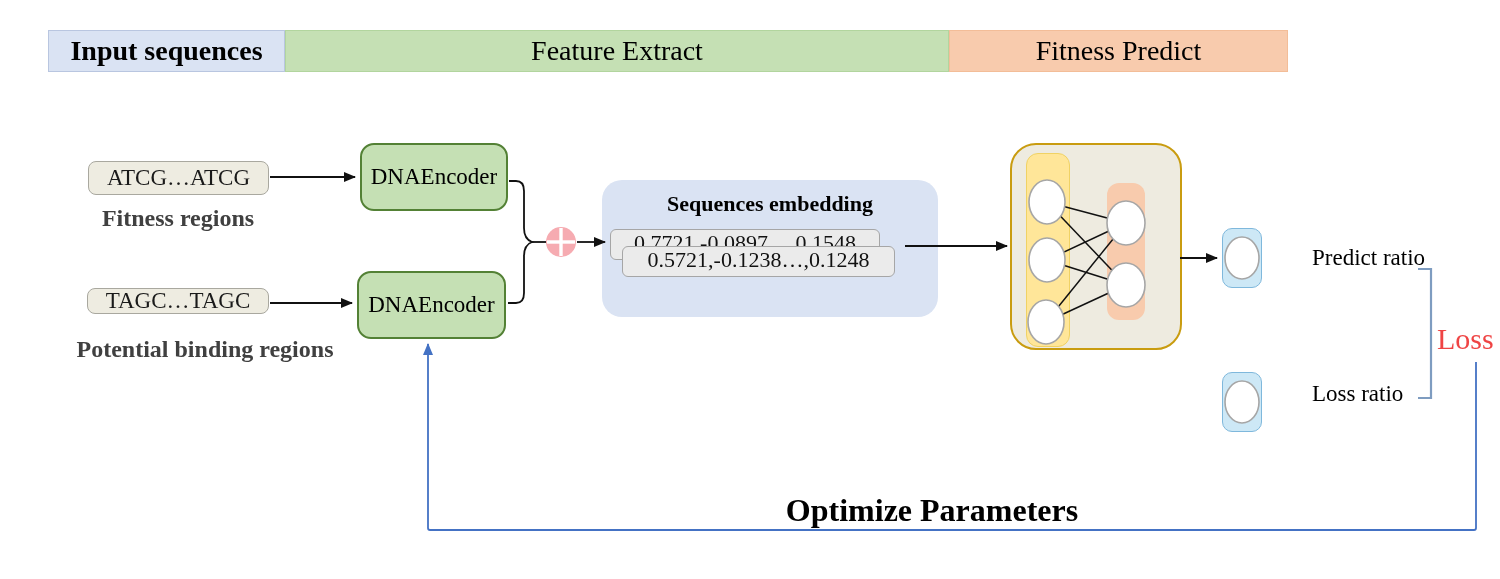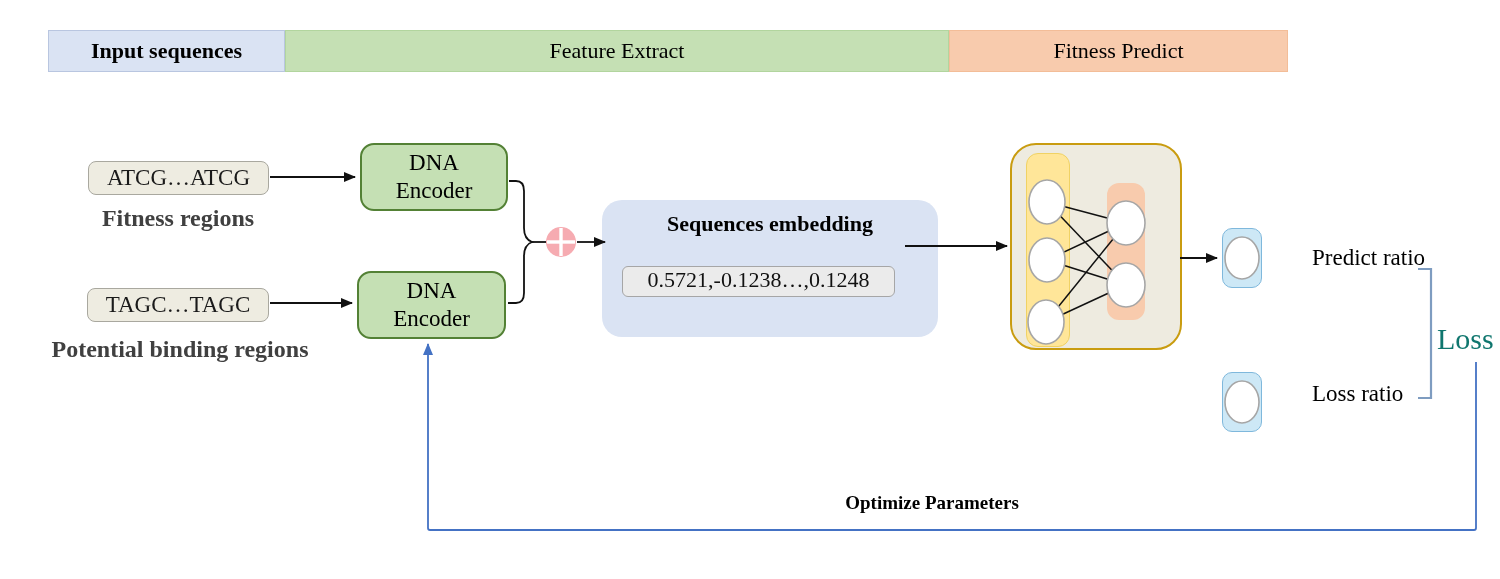--- a/index.html
+++ b/index.html
@@ -2,59 +2,59 @@
 <html><head>
 <meta charset="utf-8">
 <style>
   html,body{margin:0;padding:0;background:#fff;}
   .canvas{
     position:relative;width:1500px;height:579px;background:#ffffff;
     font-family:"Liberation Serif","DejaVu Serif",serif;overflow:hidden;
   }
   .abs{position:absolute;box-sizing:border-box;}
   
-  .hdr{display:flex;align-items:center;justify-content:center;font-size:22px;color:#000;}
+  .hdr{display:flex;align-items:center;justify-content:center;font-size:28px;color:#000;}
   .hdr-blue{left:48px;top:30px;width:237px;height:42px;background:#dae3f3;border:1px solid #b9c6e0;font-weight:bold;}
   .hdr-green{left:285px;top:30px;width:664px;height:42px;background:#c5e0b4;border:1px solid #b2d59e;}
   .hdr-orange{left:949px;top:30px;width:339px;height:42px;background:#f8cbad;border:1px solid #f3bd98;}
   
   .seq-box{background:#eeece1;border:1.5px solid #a9a89f;border-radius:8px;font-size:23px;color:#1a1a1a;
     display:flex;align-items:center;justify-content:center;white-space:nowrap;}
   .seq-target{left:88px;top:161px;width:181px;height:34px;}
-  .seq-binding{left:87px;top:288px;width:182px;height:34px;}
+  .seq-binding{left:87px;top:288px;width:182px;height:26px;}
   .region-label{font-weight:bold;color:#404040;font-size:24px;text-align:center;white-space:nowrap;}
   .lbl-target{left:78px;top:205px;width:200px;}
-  .lbl-binding{left:30px;top:336px;width:300px;}
+  .lbl-binding{left:55px;top:336px;width:300px;}
   
   .encoder{background:#c5e0b4;border:2px solid #538135;border-radius:14px;color:#000;
-    display:flex;flex-direction:column;align-items:center;justify-content:center;
+    display:flex;flex-direction:row;align-items:center;justify-content:center;
     font-size:23px;line-height:28px;}
   .enc-top{left:360px;top:143px;width:148px;height:68px;}
   .enc-bottom{left:357px;top:271px;width:149px;height:68px;}
   
-  .embed-panel{left:602px;top:180px;width:336px;height:137px;background:#dae3f3;border-radius:20px;margin-top:20px;}
+  .embed-panel{left:602px;top:180px;width:336px;height:137px;background:#dae3f3;border-radius:20px;}
   .embed-title{position:absolute;left:0;top:11px;width:100%;text-align:center;font-weight:bold;font-size:22px;color:#000;}
   .mat-row{position:absolute;background:#ebebeb;border:1.5px solid #a6a6a6;border-radius:6px;
     font-size:22px;line-height:26px;text-align:center;color:#111;white-space:nowrap;overflow:hidden;}
   .row-1{left:8px;top:49px;width:268px;height:29px;z-index:1;}
   .row-2{left:20px;top:66px;width:271px;height:29px;z-index:2;}
   .row-3{left:31px;top:83px;width:270px;height:31px;z-index:3;}
   
   .nn-panel{left:1010px;top:143px;width:172px;height:207px;background:#eeebe0;border:2.5px solid #c99c10;border-radius:26px;}
   .nn-col-in{left:1026px;top:153px;width:44px;height:194px;background:#ffe699;border:1px solid #f0d264;border-radius:12px;}
   .nn-col-out{left:1107px;top:183px;width:38px;height:137px;background:#f8cbad;border-radius:12px;}
   
   .ratio-box{background:#cde8f6;border:1.5px solid #7fb8dc;border-radius:10px;}
   .ratio-predict{left:1222px;top:228px;width:40px;height:60px;}
   .ratio-true{left:1222px;top:372px;width:40px;height:60px;}
   .out-label{font-size:23px;color:#000;white-space:nowrap;margin-left:20px;}
   .lbl-predict{left:1292px;top:245px;}
   .lbl-true{left:1292px;top:381px;}
-  .lbl-loss{left:1437px;top:322px;font-size:30px;color:#0f766e;white-space:nowrap;}
-  .lbl-optimize{left:782px;top:492px;width:300px;text-align:center;font-weight:bold;font-size:19px;color:#000;white-space:nowrap;}
+  .lbl-loss{left:1437px;top:322px;font-size:30px;color:#ef4444;white-space:nowrap;}
+  .lbl-optimize{left:782px;top:492px;width:300px;text-align:center;font-weight:bold;font-size:32px;color:#000;white-space:nowrap;}
   
   .overlay{position:absolute;left:0;top:0;pointer-events:none;}
 </style>
 </head>
 <body>
 
 <div class="canvas">
 
   <div class="abs hdr hdr-blue">
     <span>Input sequences</span>
@@ -80,20 +80,21 @@
     <div>DNA</div>
     <div>Encoder</div>
   </div>
   <div class="abs encoder enc-bottom">
     <div>DNA</div>
     <div>Encoder</div>
   </div>
 
   <div class="abs embed-panel">
     <div class="embed-title">Sequences embedding</div>
+    <div class="mat-row row-1">0.7721,-0.0897…,0.1548</div>
     <div class="mat-row row-2">0.5721,-0.1238…,0.1248</div>
   </div>
 
   <div class="abs nn-panel"></div>
   <div class="abs nn-col-in"></div>
   <div class="abs nn-col-out"></div>
 
   <div class="abs ratio-box ratio-predict"></div>
   <div class="abs ratio-box ratio-true"></div>
   <div class="abs out-label lbl-predict">Predict ratio</div>

